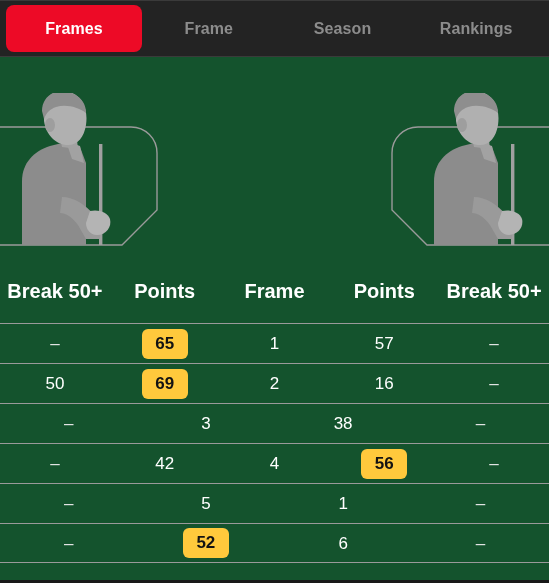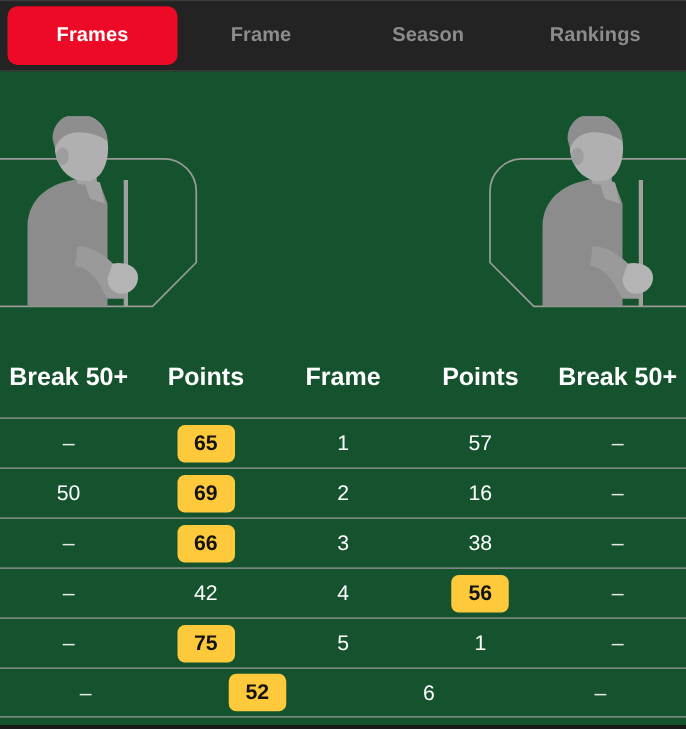--- a/index.html
+++ b/index.html
@@ -69,21 +69,21 @@
     overflow: hidden;
   }
   .avatar.left  { left: 0px; }
   .avatar.right { left: 388px; }
 
   .avatar svg { display: block; }
 
   
   .stats {
     position: absolute;
-    left: 0; top: 271px;
+    left: 0; top: 260px;
     width: 549px;
   }
   .thead, .trow {
     display: flex;
     align-items: center;
     width: 549px;
   }
   .thead {
     height: 63px;
   }
@@ -235,23 +235,20 @@
           </div>
           <div class="cell">
             <span class="val dash">–</span>
           </div>
         </div>
         <div class="trow">
           <div class="cell">
             <span class="val dash">–</span>
           </div>
           <div class="cell">
-            <span class="val badge">66</span>
-          </div>
-          <div class="cell">
             <span class="val">3</span>
           </div>
           <div class="cell">
             <span class="val">38</span>
           </div>
           <div class="cell">
             <span class="val dash">–</span>
           </div>
         </div>
         <div class="trow">
@@ -267,23 +264,20 @@
           <div class="cell">
             <span class="val badge">56</span>
           </div>
           <div class="cell">
             <span class="val dash">–</span>
           </div>
         </div>
         <div class="trow">
           <div class="cell">
             <span class="val dash">–</span>
-          </div>
-          <div class="cell">
-            <span class="val badge">75</span>
           </div>
           <div class="cell">
             <span class="val">5</span>
           </div>
           <div class="cell">
             <span class="val">1</span>
           </div>
           <div class="cell">
             <span class="val dash">–</span>
           </div>

